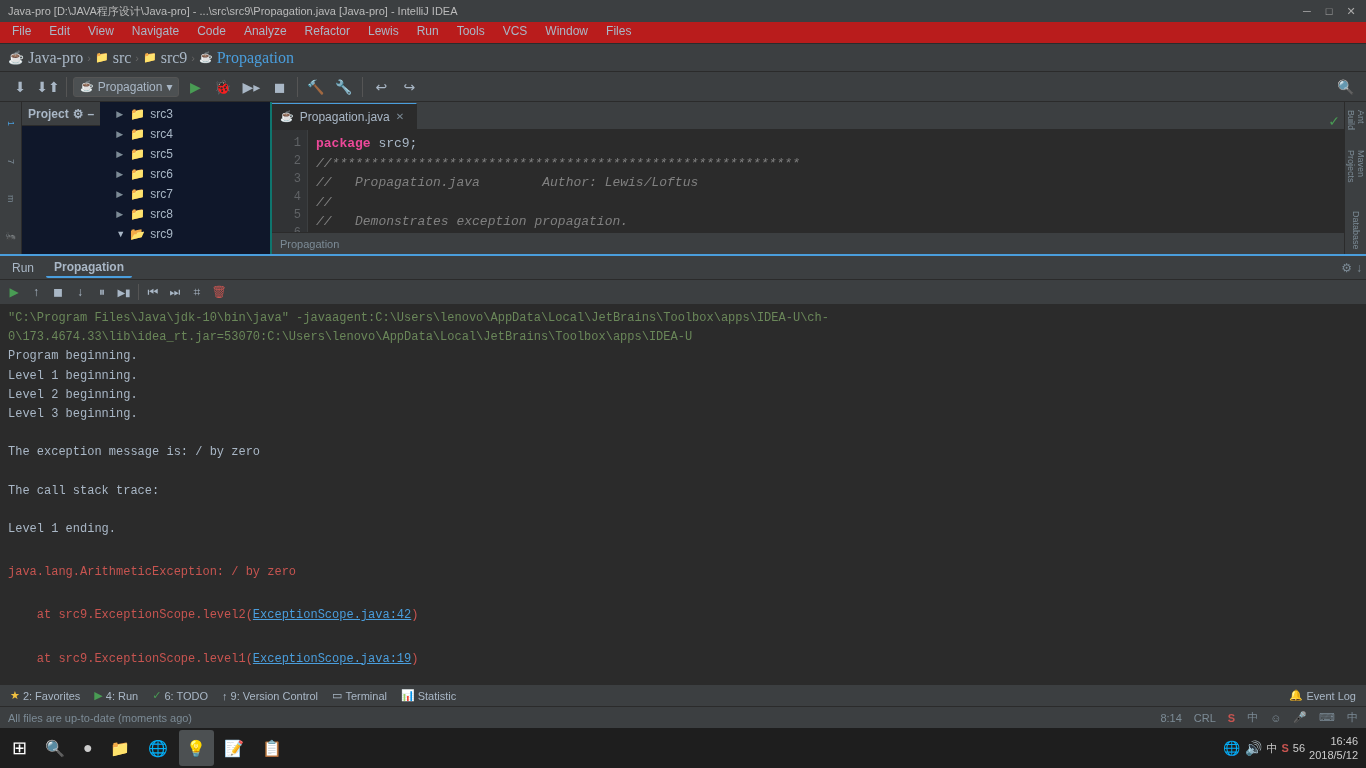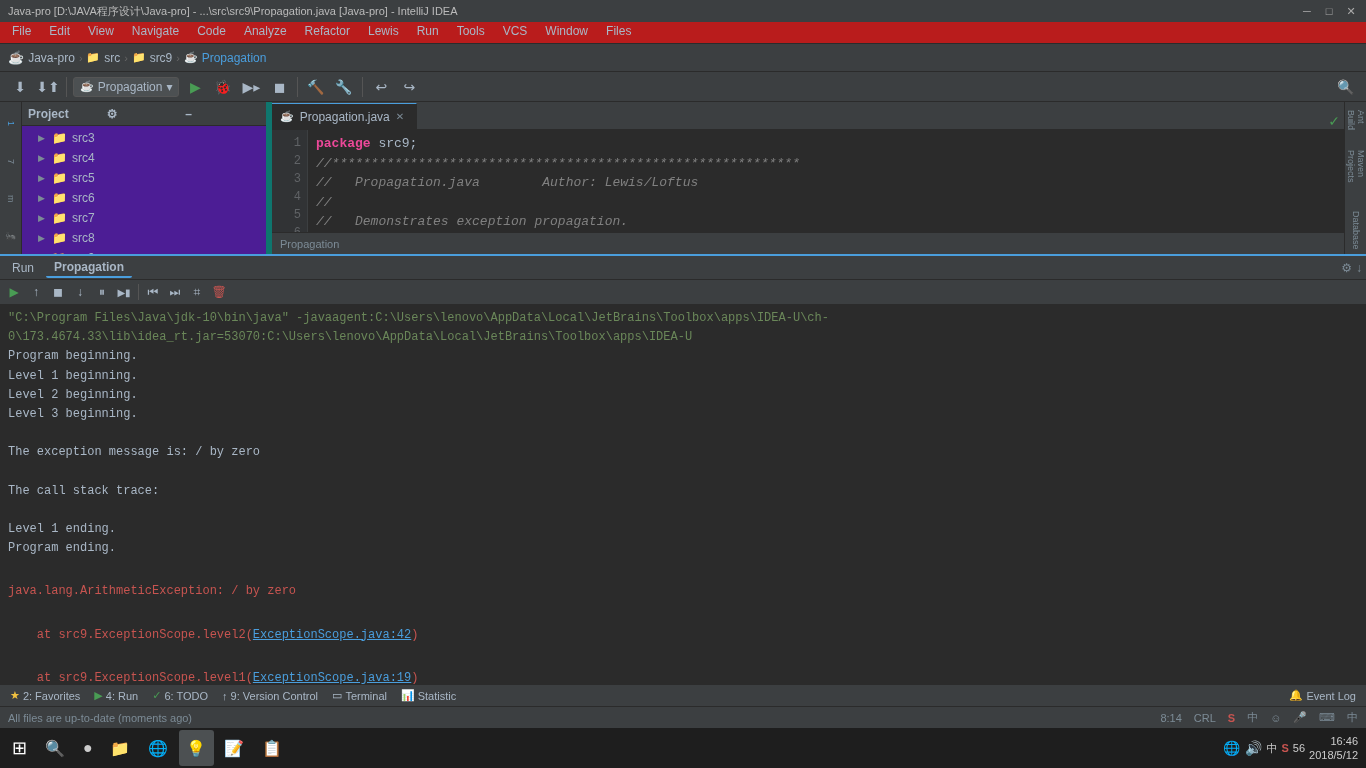--- a/index.html
+++ b/index.html
@@ -40,21 +40,21 @@
     
     #nav-bar {
       background: #3c3f41;
       height: 28px;
       display: flex;
       align-items: center;
       padding: 0 8px;
       gap: 4px;
       border-bottom: 1px solid #2b2b2b;
     }
-    .nav-item { color: #a9b7c6; font-size: 12px; cursor: pointer; }
+    .nav-item { color: #a9b7c6; font-size: 16px; cursor: pointer; font-family: Liberation Serif, serif; }
     .nav-sep { color: #666; font-size: 11px; }
     .nav-active { color: #4a9edd; }
 
     
     #toolbar {
       background: #3c3f41;
       height: 30px;
       display: flex;
       align-items: center;
       padding: 0 8px;
@@ -98,24 +98,24 @@
       cursor: pointer;
       color: #7c8b96;
       font-size: 9px;
       writing-mode: vertical-rl;
       text-orientation: mixed;
     }
 
     
     #project-panel {
       width: 250px;
-      background: #4c1d95;
-      border-right: 6px solid #0f766e;
-      display: flex;
-      flex-direction: column;
+      background: #0f172a;
+      border-right: 2px solid #0f766e;
+      display: flex;
+      flex-direction: row;
     }
     #project-header {
       height: 24px;
       background: #3c3f41;
       display: flex;
       align-items: center;
       padding: 0 6px;
       gap: 4px;
       border-bottom: 1px solid #2b2b2b;
     }
@@ -561,21 +561,20 @@
         <div>Program beginning.</div>
         <div>Level 1 beginning.</div>
         <div>Level 2 beginning.</div>
         <div>Level 3 beginning.</div>
         <div>&nbsp;</div>
         <div>The exception message is:  / by zero</div>
         <div>&nbsp;</div>
         <div>The call stack trace:</div>
         <div>&nbsp;</div>
         <div>Level 1 ending.</div>
-        <div>Program ending.</div>
         <div class="console-error">java.lang.ArithmeticException: / by zero</div>
         <div class="console-error">&nbsp;&nbsp;&nbsp;&nbsp;at src9.ExceptionScope.level2(<span class="console-link">ExceptionScope.java:42</span>)</div>
         <div class="console-error">&nbsp;&nbsp;&nbsp;&nbsp;at src9.ExceptionScope.level1(<span class="console-link">ExceptionScope.java:19</span>)</div>
         <div>&nbsp;</div>
         <div>Process finished with exit code 0</div>
       </div>
     </div>
   </div>
 
   <div id="bottom-status-bar">

